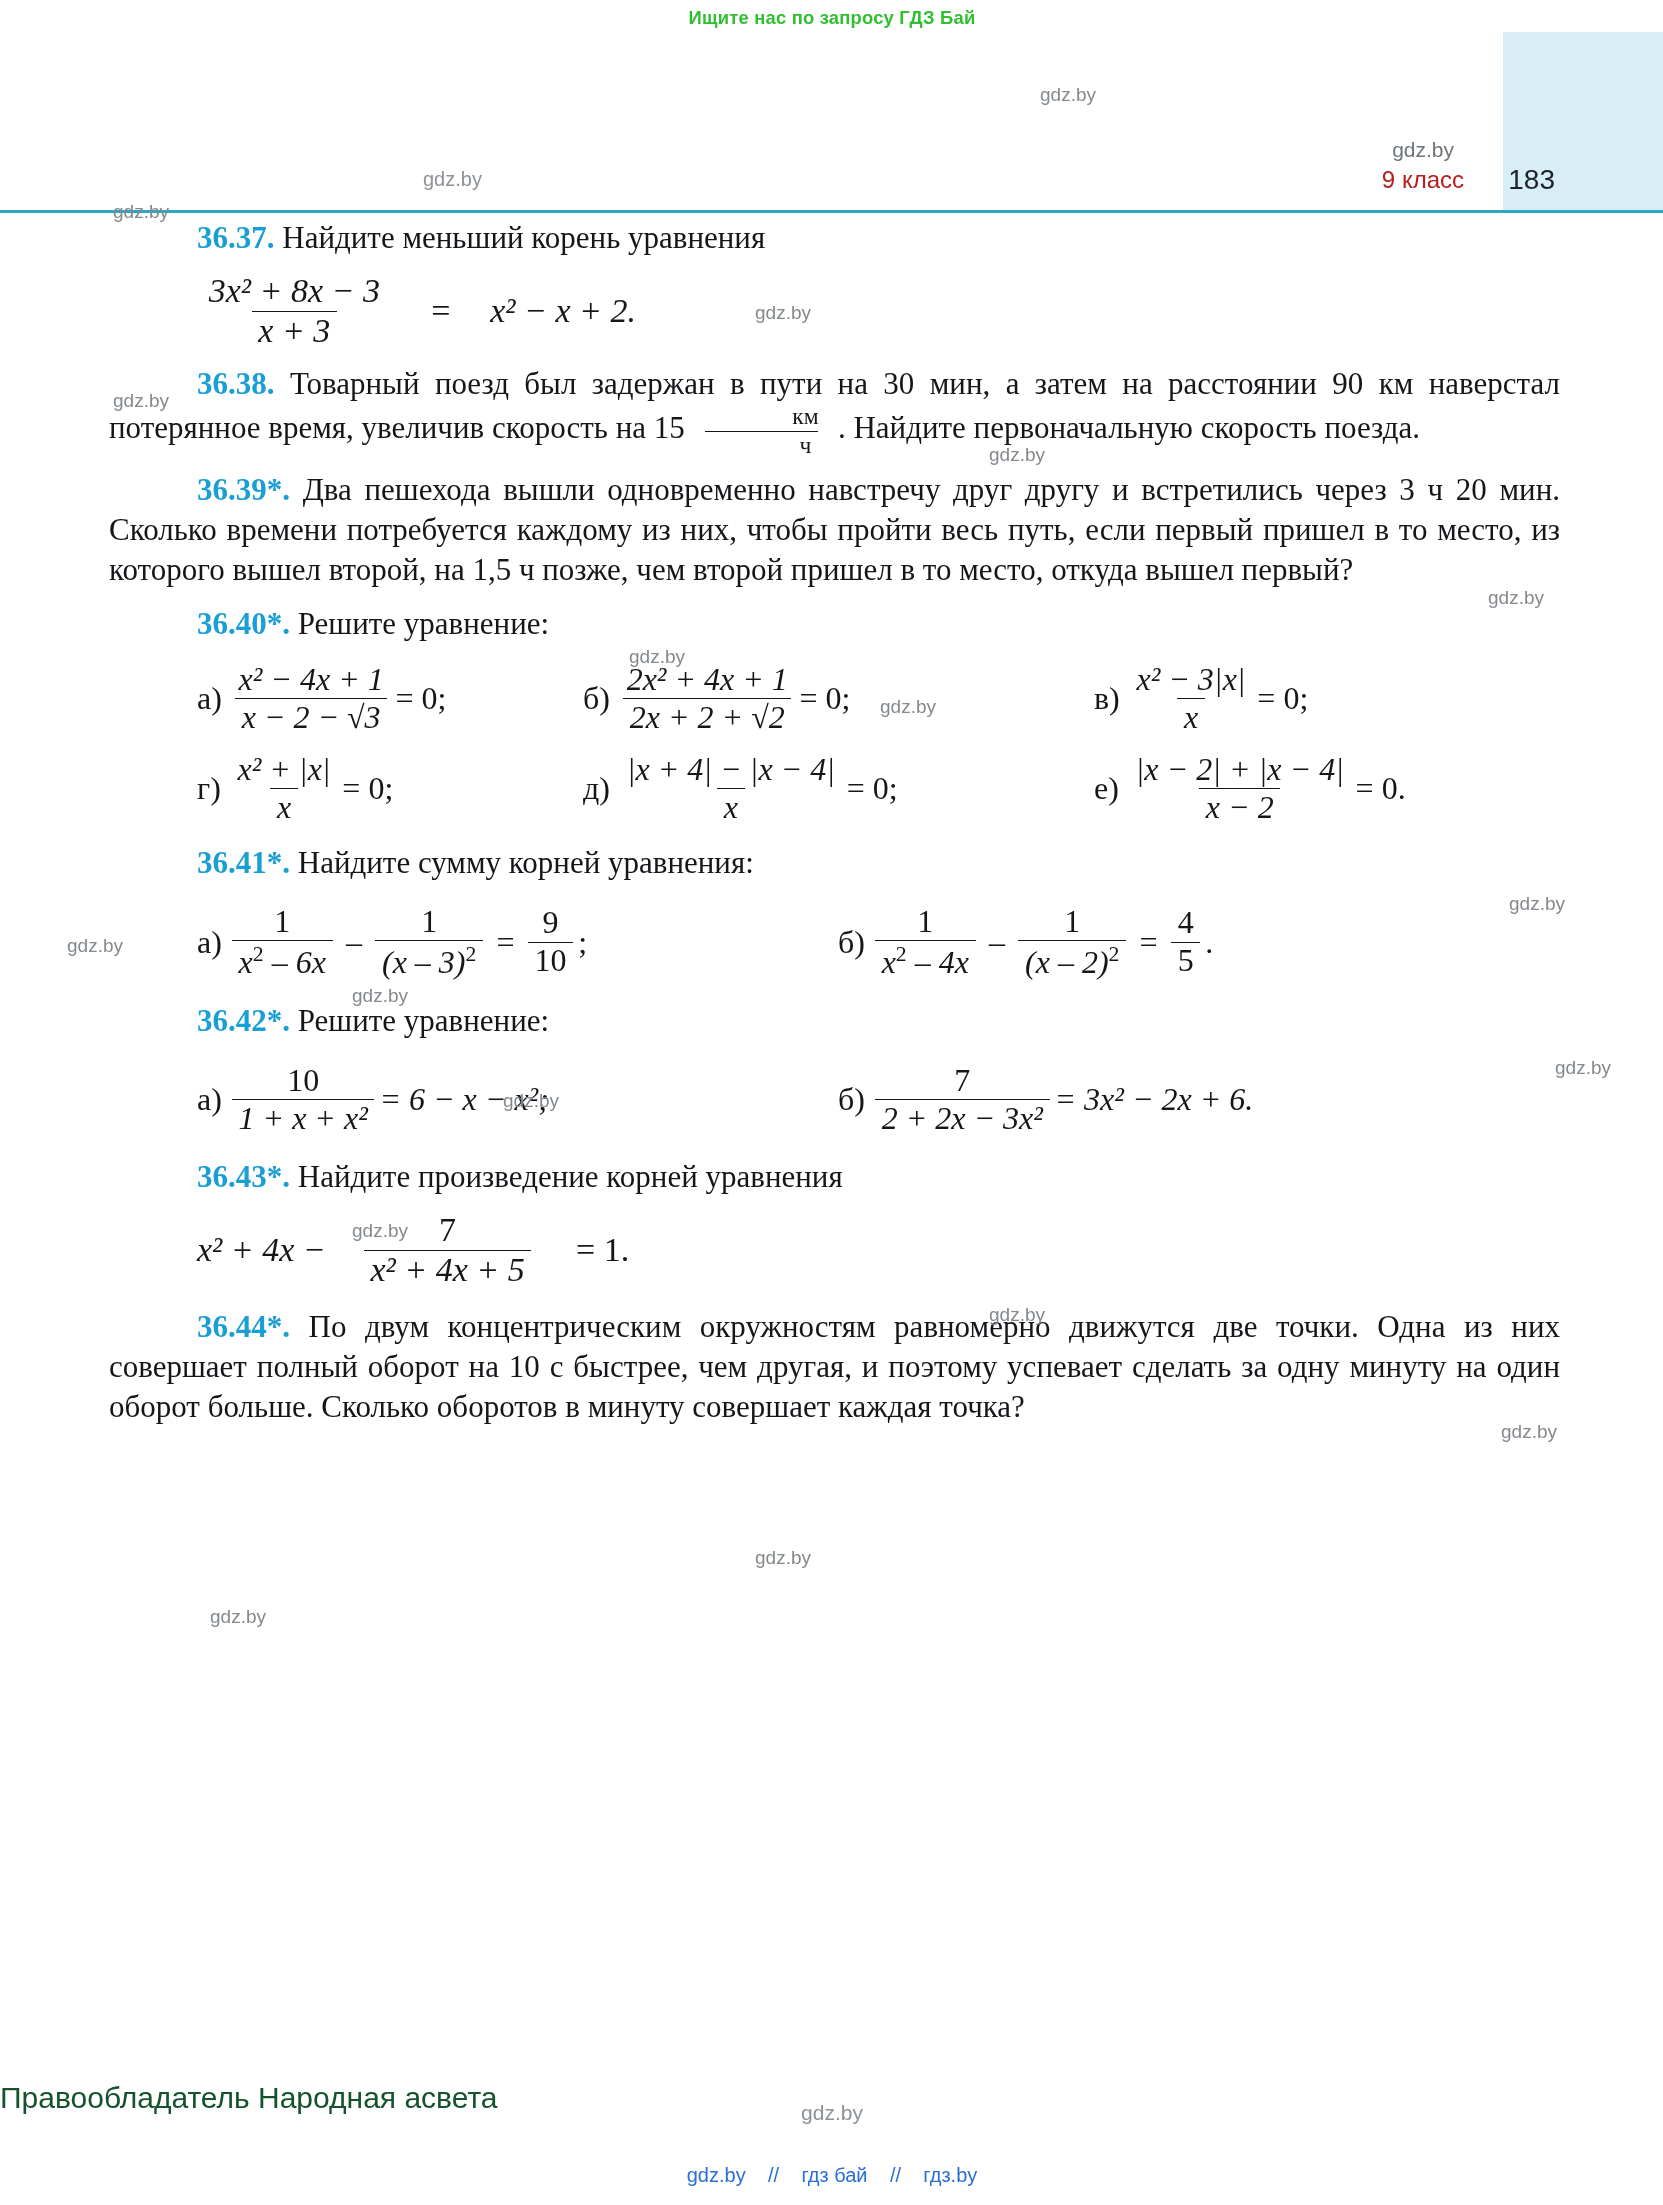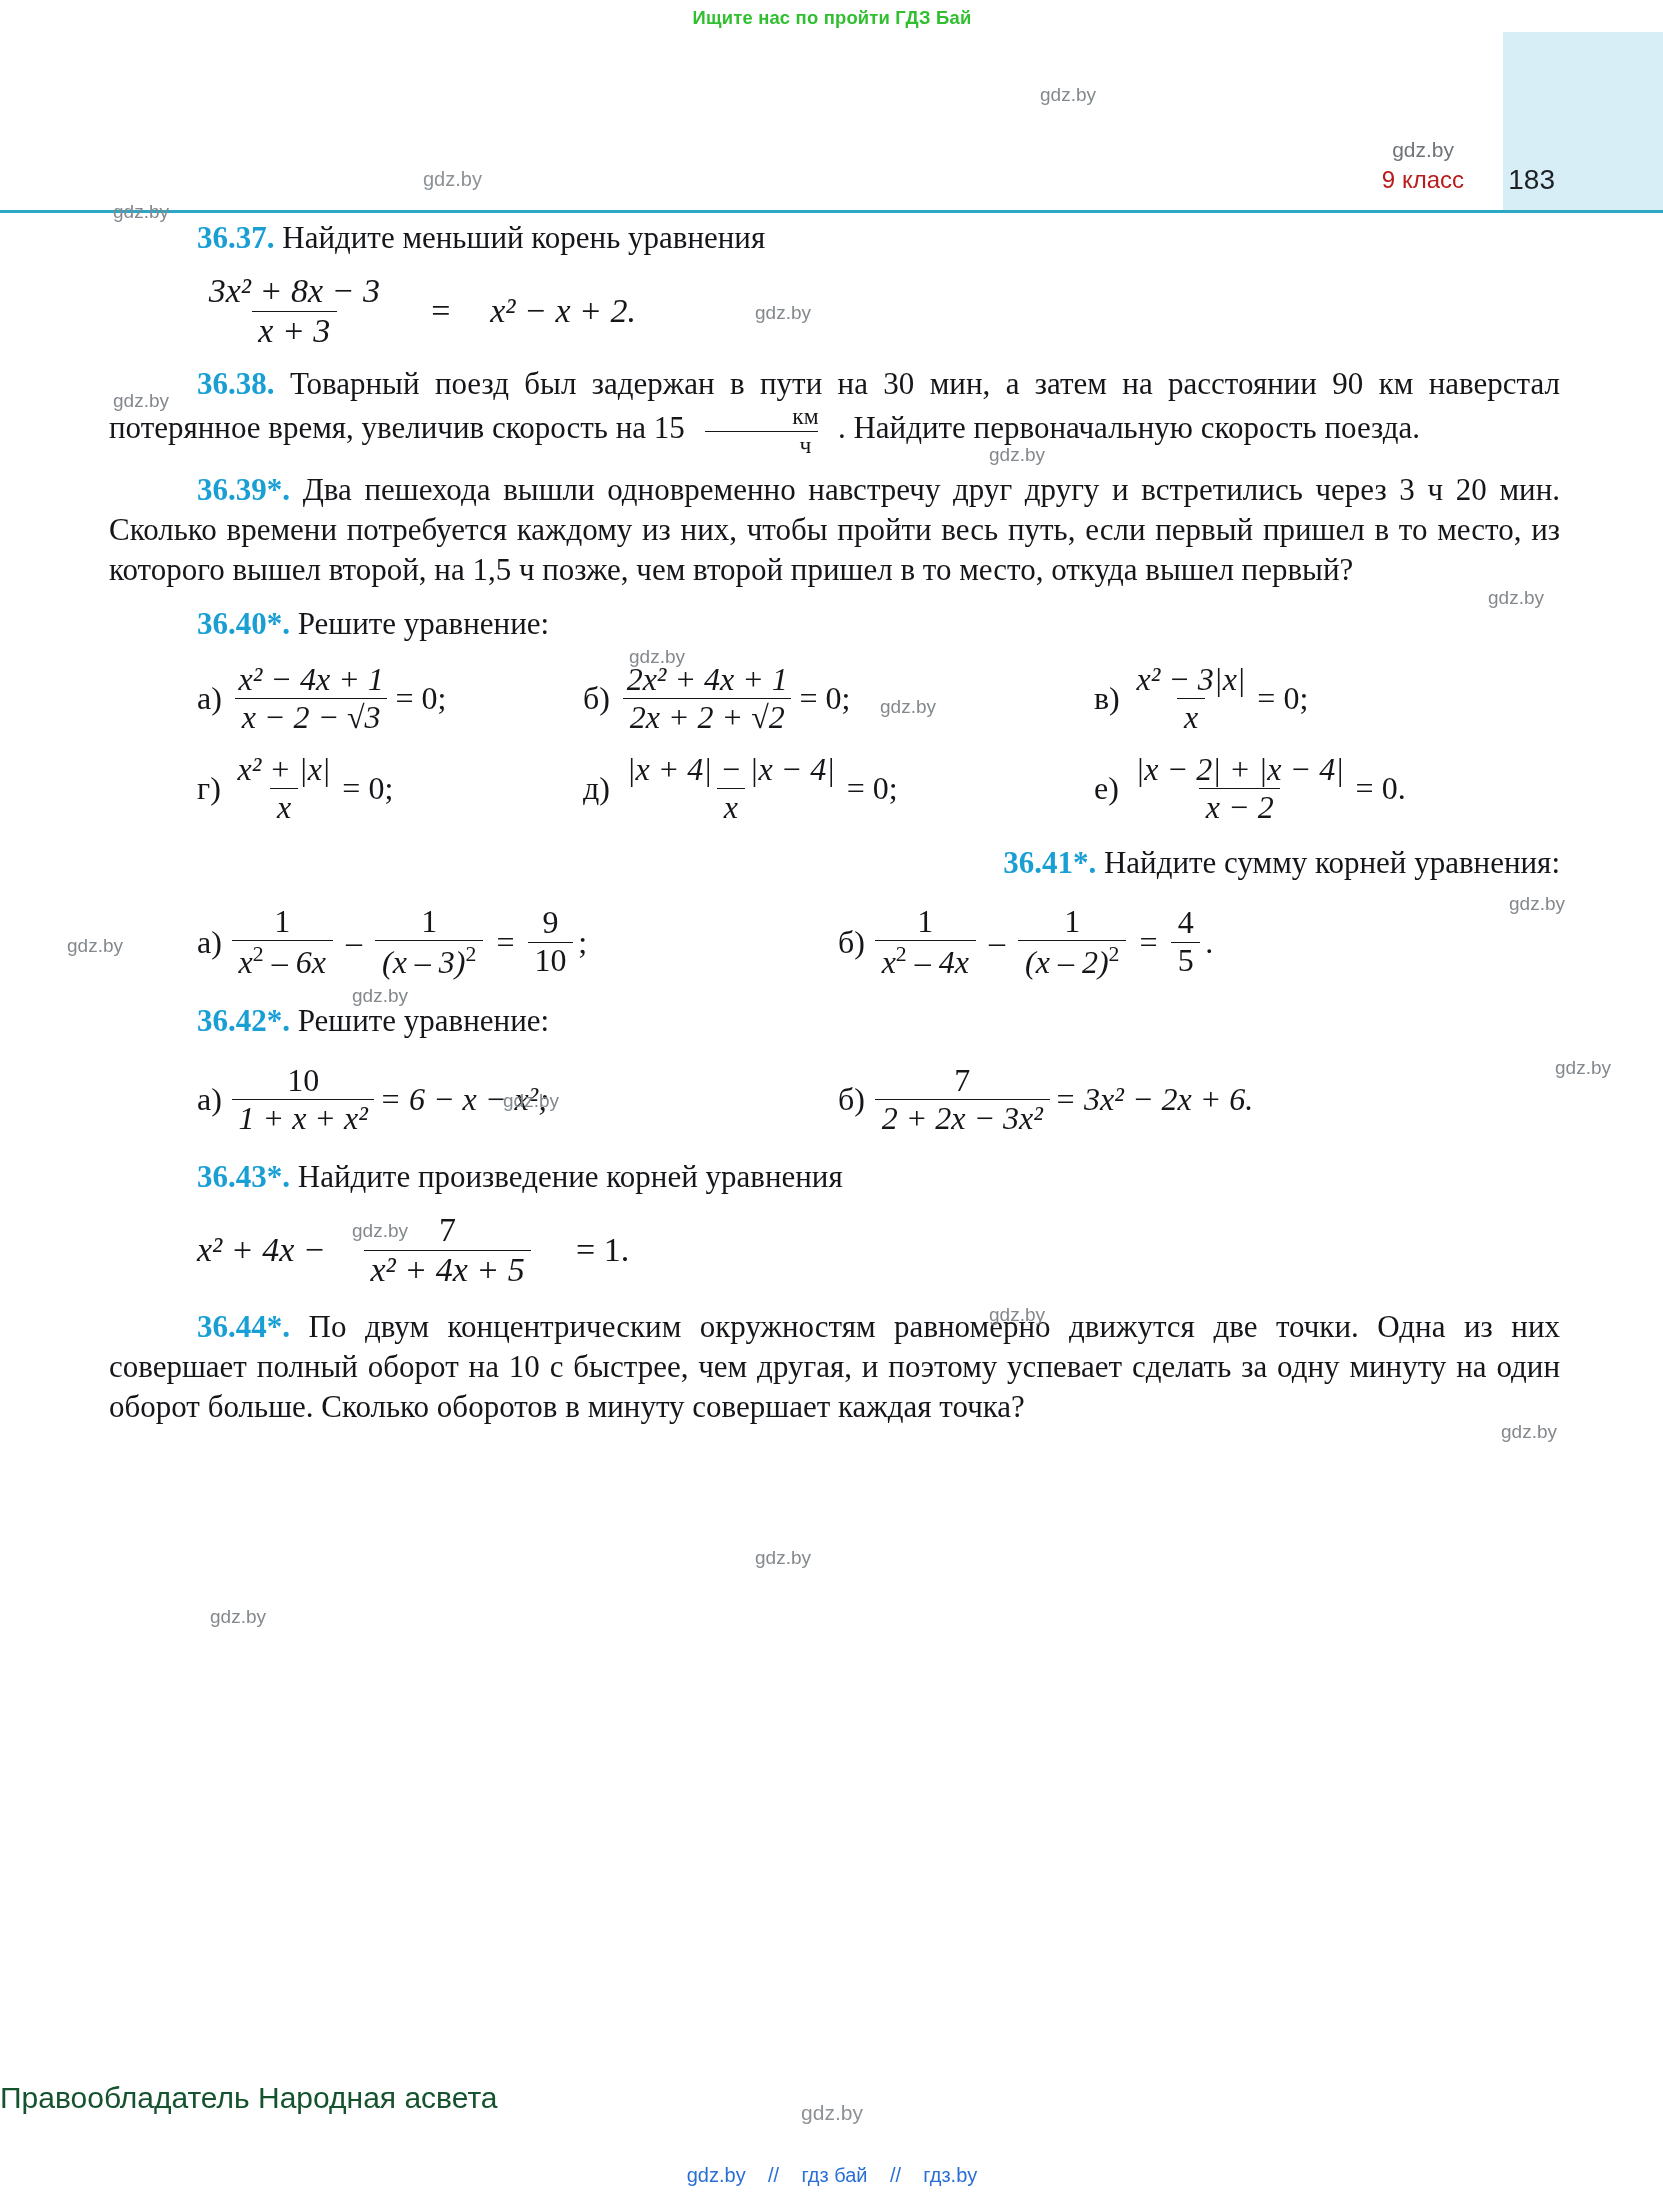--- a/index.html
+++ b/index.html
@@ -157,21 +157,21 @@
     color:#2a6fd6;
   }
   .footer-links span { margin:0 8.4px; }
 </style>
 </head>
 <body>
 
 <div class="page">
 
   <div class="header">
-    <div class="top-banner">Ищите нас по пройти ГДЗ Бай</div>
+    <div class="top-banner">Ищите нас по запросу ГДЗ Бай</div>
     <div class="hdr-side-block"></div>
     <div class="hdr-left-wm">gdz.by</div>
     <div class="hdr-right-wm">gdz.by</div>
     <div class="hdr-class">9 класс</div>
     <div class="hdr-pageno">183</div>
   </div>
   <div class="hdr-rule"></div>
 
   <div class="content">
 
@@ -255,21 +255,21 @@
       <div class="item">
         <span class="lbl">е)</span>
         <span class="frac math">
           <span class="n"><span>|x − 2| + |x − 4|</span></span>
           <span class="d"><span>x − 2</span></span>
         </span>
         <span class="rm">= 0.</span>
       </div>
     </div>
 
-    <div class="heading-line indent" style="margin-top:11.7px;text-align:right;">
+    <div class="heading-line indent" style="margin-top:11.7px;">
       <span class="num">36.41*.</span>
       <span>Найдите сумму корней уравнения:</span>
     </div>
 
     <div class="row" style="margin:22px 0;">
       <div class="item cellpad" style="width:729px;">
         <span class="lbl">а)</span>
         <span class="frac">
             <span class="n rm">1</span>
             <span class="d math">x<span class="supn">2</span> – 6x</span>

